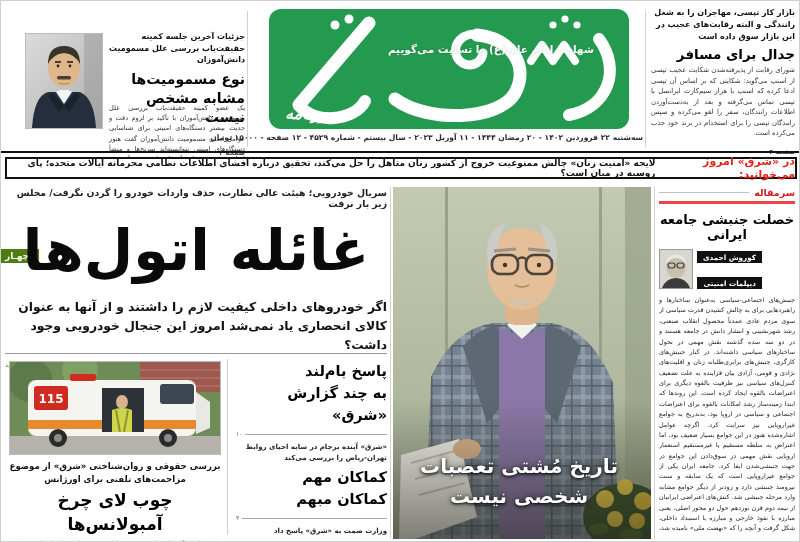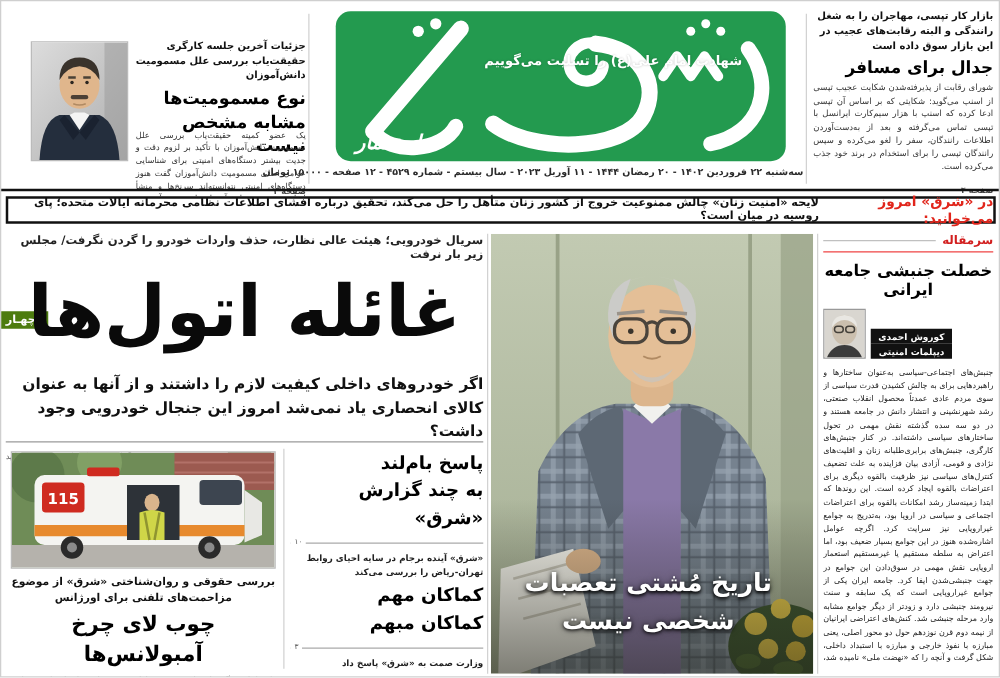--- a/index.html
+++ b/index.html
@@ -82,43 +82,43 @@
 
   .photo-block { position:absolute; left:392px; top:186px; width:258px; height:352px; overflow:hidden; }
   .photo-block svg { display:block; }
   .ph-kicker { position:absolute; left:6px; right:6px; bottom:104px; color:#fff; font-size:6.6px;
                font-weight:bold; text-align:right; text-shadow:0 1px 2px rgba(0,0,0,.9), 0 0 4px rgba(0,0,0,.7); }
   .ph-head { position:absolute; left:8px; right:14px; bottom:28px; color:#fff; font-size:20px;
              font-weight:900; line-height:1.5; text-align:center; white-space:pre-line;
              text-shadow:0 1px 3px rgba(0,0,0,.95), 0 0 6px rgba(0,0,0,.6); }
 
   .edcol { position:absolute; left:658px; top:186px; width:136px; height:352px; }
-  .ed-labelrow { display:flex; align-items:center; gap:5px; border-bottom:1px solid #ef4444;
+  .ed-labelrow { display:flex; align-items:center; gap:5px; border-bottom:3px solid #ef4444;
                  padding-bottom:3px; }
   .ed-label { color:#d21f1f; font-size:9.5px; font-weight:900; }
   .ed-labelline { flex:1; height:1px; background:#c0c0c0; }
   .ed-head { font-size:13px; font-weight:900; color:#000; text-align:center; margin:8px 0 7px; }
   .ed-authorbox { display:flex; justify-content:flex-end; align-items:flex-end; gap:4px; margin-bottom:6px; }
-  .ed-badges { display:flex; flex-direction:column; align-items:flex-start; gap:0; }
+  .ed-badges { display:flex; flex-direction:column; align-items:flex-start; gap:14px; }
   .ed-badge { background:#111; color:#fff; font-size:7.2px; font-weight:bold; padding:1.5px 6px; }
   .ed-photo { width:34px; height:40px; border:1px solid #999; }
   .ed-body { font-size:6.4px; color:#222; text-align:justify; line-height:1.62; height:238px;
              overflow:hidden; }
 </style>
 </head>
 <body>
 
 <div class="page">
 
   <div class="vsep v1"></div>
   <div class="vsep v2"></div>
 
   <article class="tl-article">
     <div class="tl-text">
-      <p class="kicker-sm">جزئیات آخرین جلسه کارگری حقیقت‌یاب بررسی علل مسمومیت دانش‌آموزان</p>
+      <p class="kicker-sm">جزئیات آخرین جلسه کمیته حقیقت‌یاب بررسی علل مسمومیت دانش‌آموزان</p>
       <h3 class="tl-head">نوع مسمومیت‌ها
 مشابه مشخص نیست</h3>
     </div>
     <div class="tl-photo">
       <svg width="76" height="94" viewBox="0 0 76 94">
         <defs>
           <linearGradient id="bgTL" x1="0" y1="0" x2="1" y2="1">
             <stop offset="0" stop-color="#dcdcdc"></stop>
               <stop offset="1" stop-color="#aeaeae"></stop>
           </linearGradient>
@@ -152,21 +152,21 @@
         <path d="M208 26 C 244 30, 260 58, 246 84 C 230 112, 158 114, 126 90" stroke-width="13"></path>
         <path d="M210 26 C 196 22, 182 34, 188 48 C 194 60, 212 58, 214 44" stroke-width="9"></path>
         <path d="M262 52 l 11 -16 l 11 16 l 11 -16 l 11 16" stroke-width="8" stroke-linejoin="round"></path>
         <circle cx="284" cy="16" r="3.6" fill="#fff" stroke="none"></circle>
         <circle cx="296" cy="10" r="3.6" fill="#fff" stroke="none"></circle>
         <circle cx="308" cy="16" r="3.6" fill="#fff" stroke="none"></circle>
         <path d="M330 30 C 352 60, 340 98, 300 106" stroke-width="12"></path>
       </g>
     </svg>
     <div class="tagline">شهادت امام علی(ع) را تسلیت می‌گوییم</div>
-    <div class="rooznameh">استعمار</div>
+    <div class="rooznameh">روزنامه</div>
   </div>
   <div class="dateline">سه‌شنبه ۲۲ فروردین ۱۴۰۲ - ۲۰ رمضان ۱۴۴۴ - ۱۱ آوریل ۲۰۲۳ - سال بیستم - شماره ۴۵۲۹ - ۱۲ صفحه - ۱۵۰۰۰ تومان</div>
 
   <article class="tr-article">
     <p class="tr-kicker">بازار کار تپسی، مهاجران را به شغل رانندگی و البته رقابت‌های عجیب در این بازار سوق داده است</p>
     <h3 class="tr-head">جدال برای مسافر</h3>
     <p class="tr-body">شورای رقابت از پذیرفته‌شدن شکایت عجیب تپسی از اسنپ می‌گوید: شکایتی که بر اساس آن تپسی ادعا کرده که اسنپ با هزار سیم‌کارت ایرانسل با تپسی تماس می‌گرفته و بعد از به‌دست‌آوردن اطلاعات رانندگان، سفر را لغو می‌کرده و سپس رانندگان تپسی را برای استخدام در برند خود جذب می‌کرده است.</p>
     <span class="pageref">صفحه ۴</span>
   </article>
 

